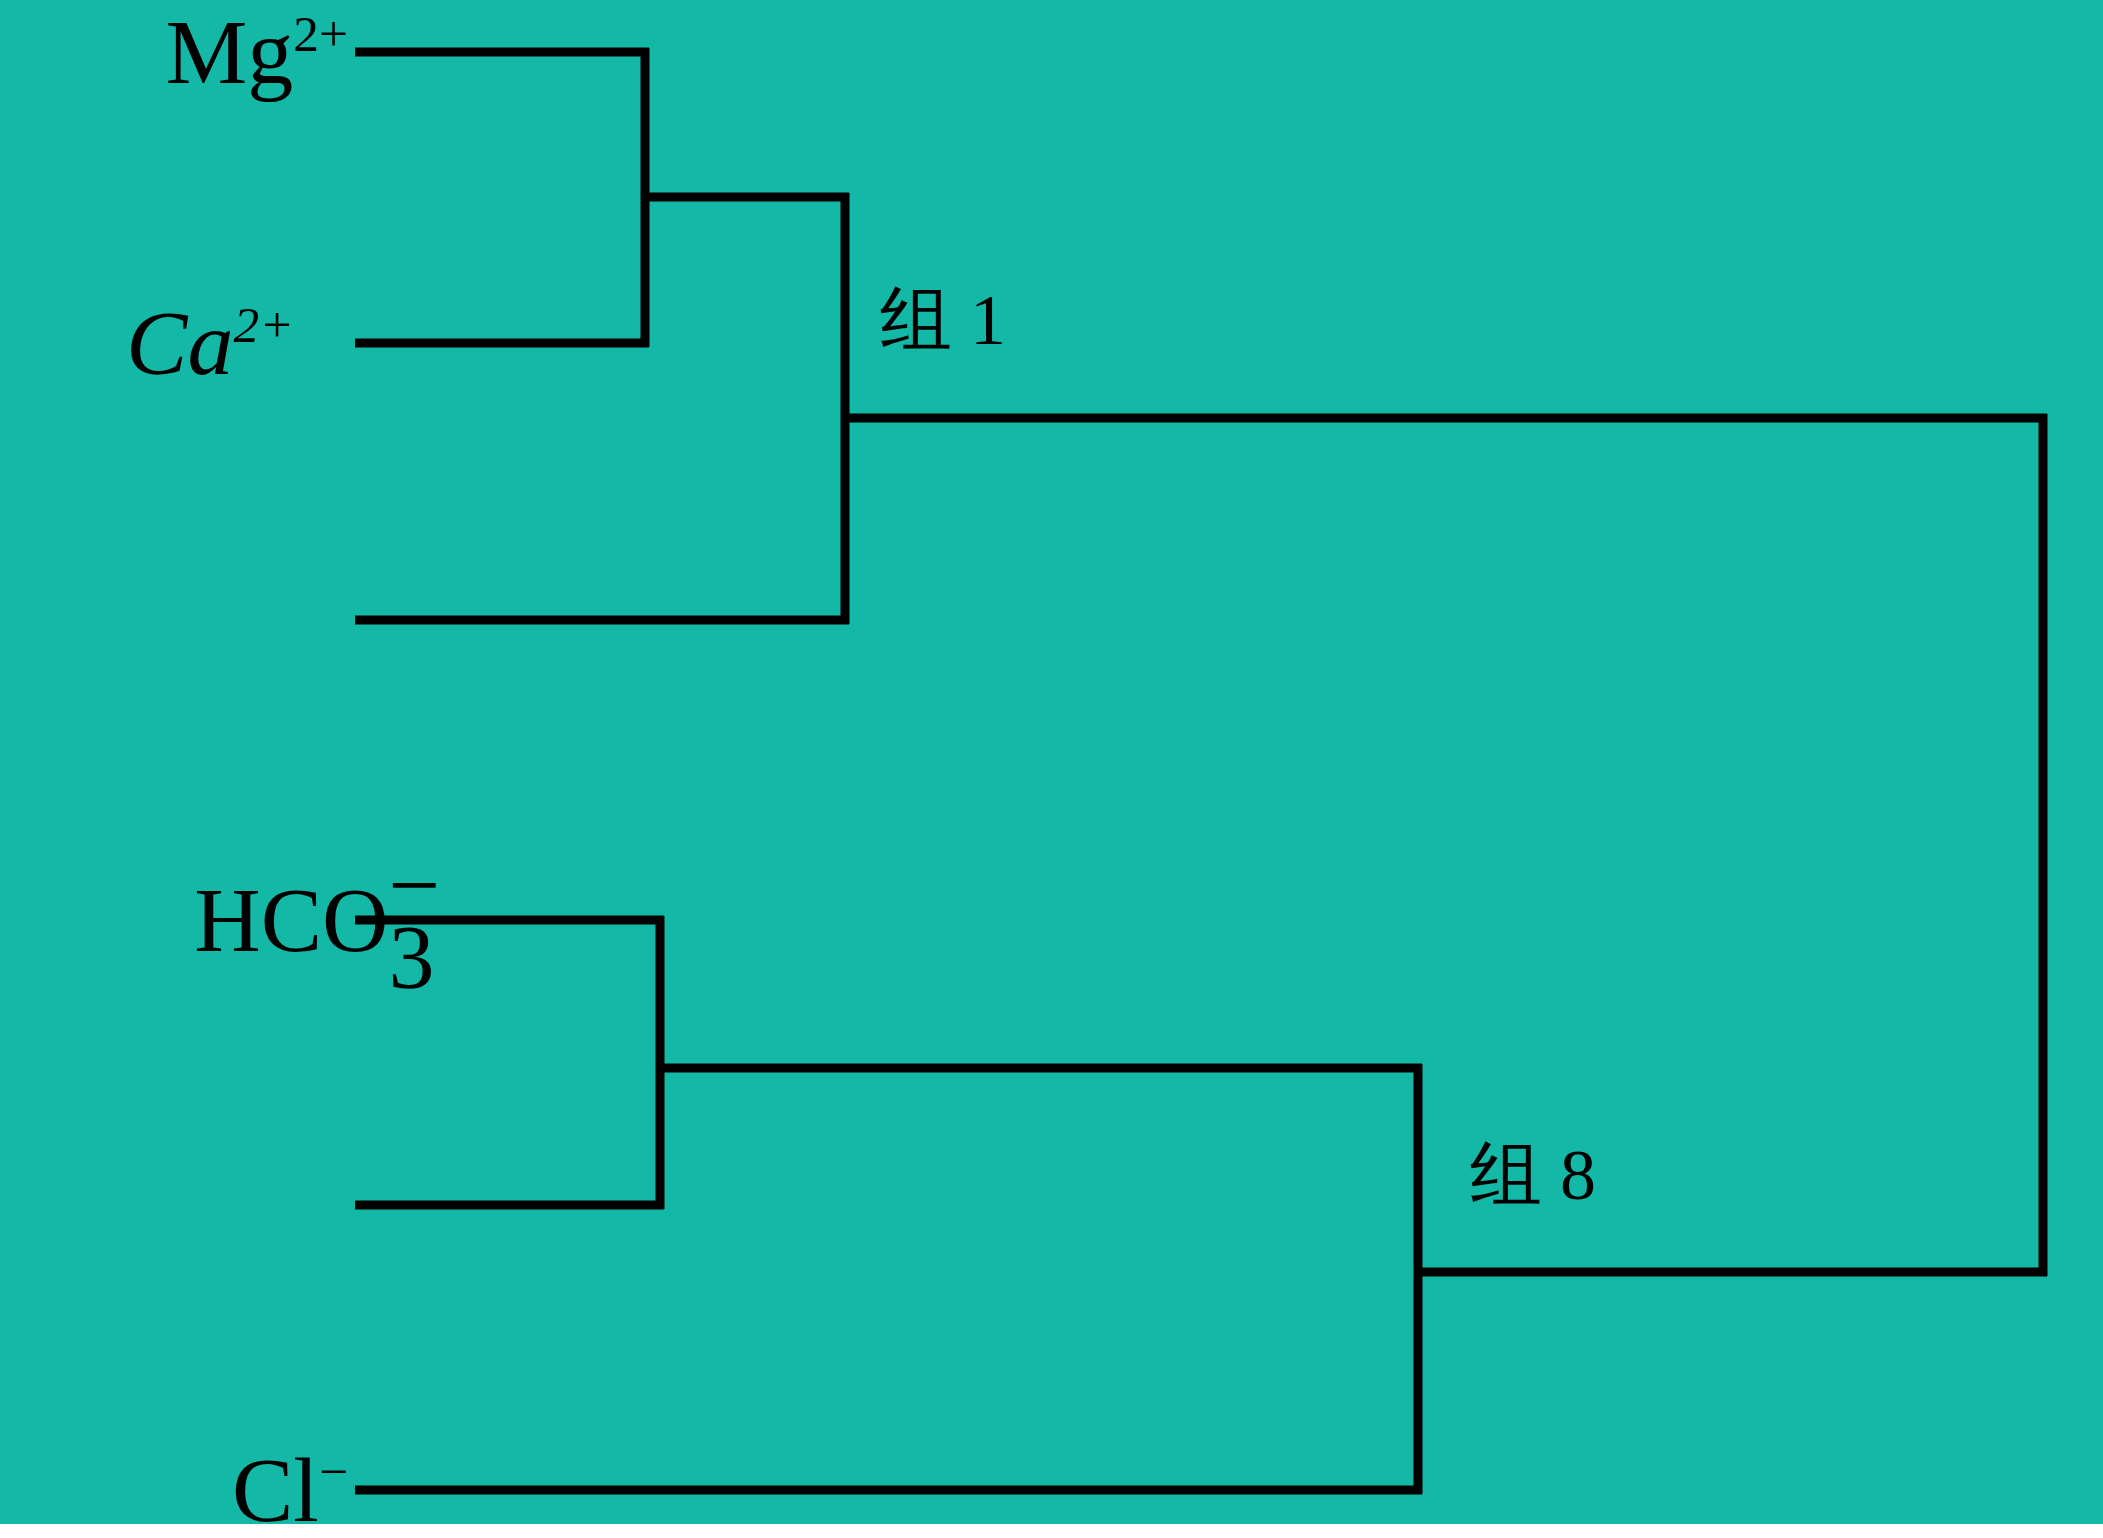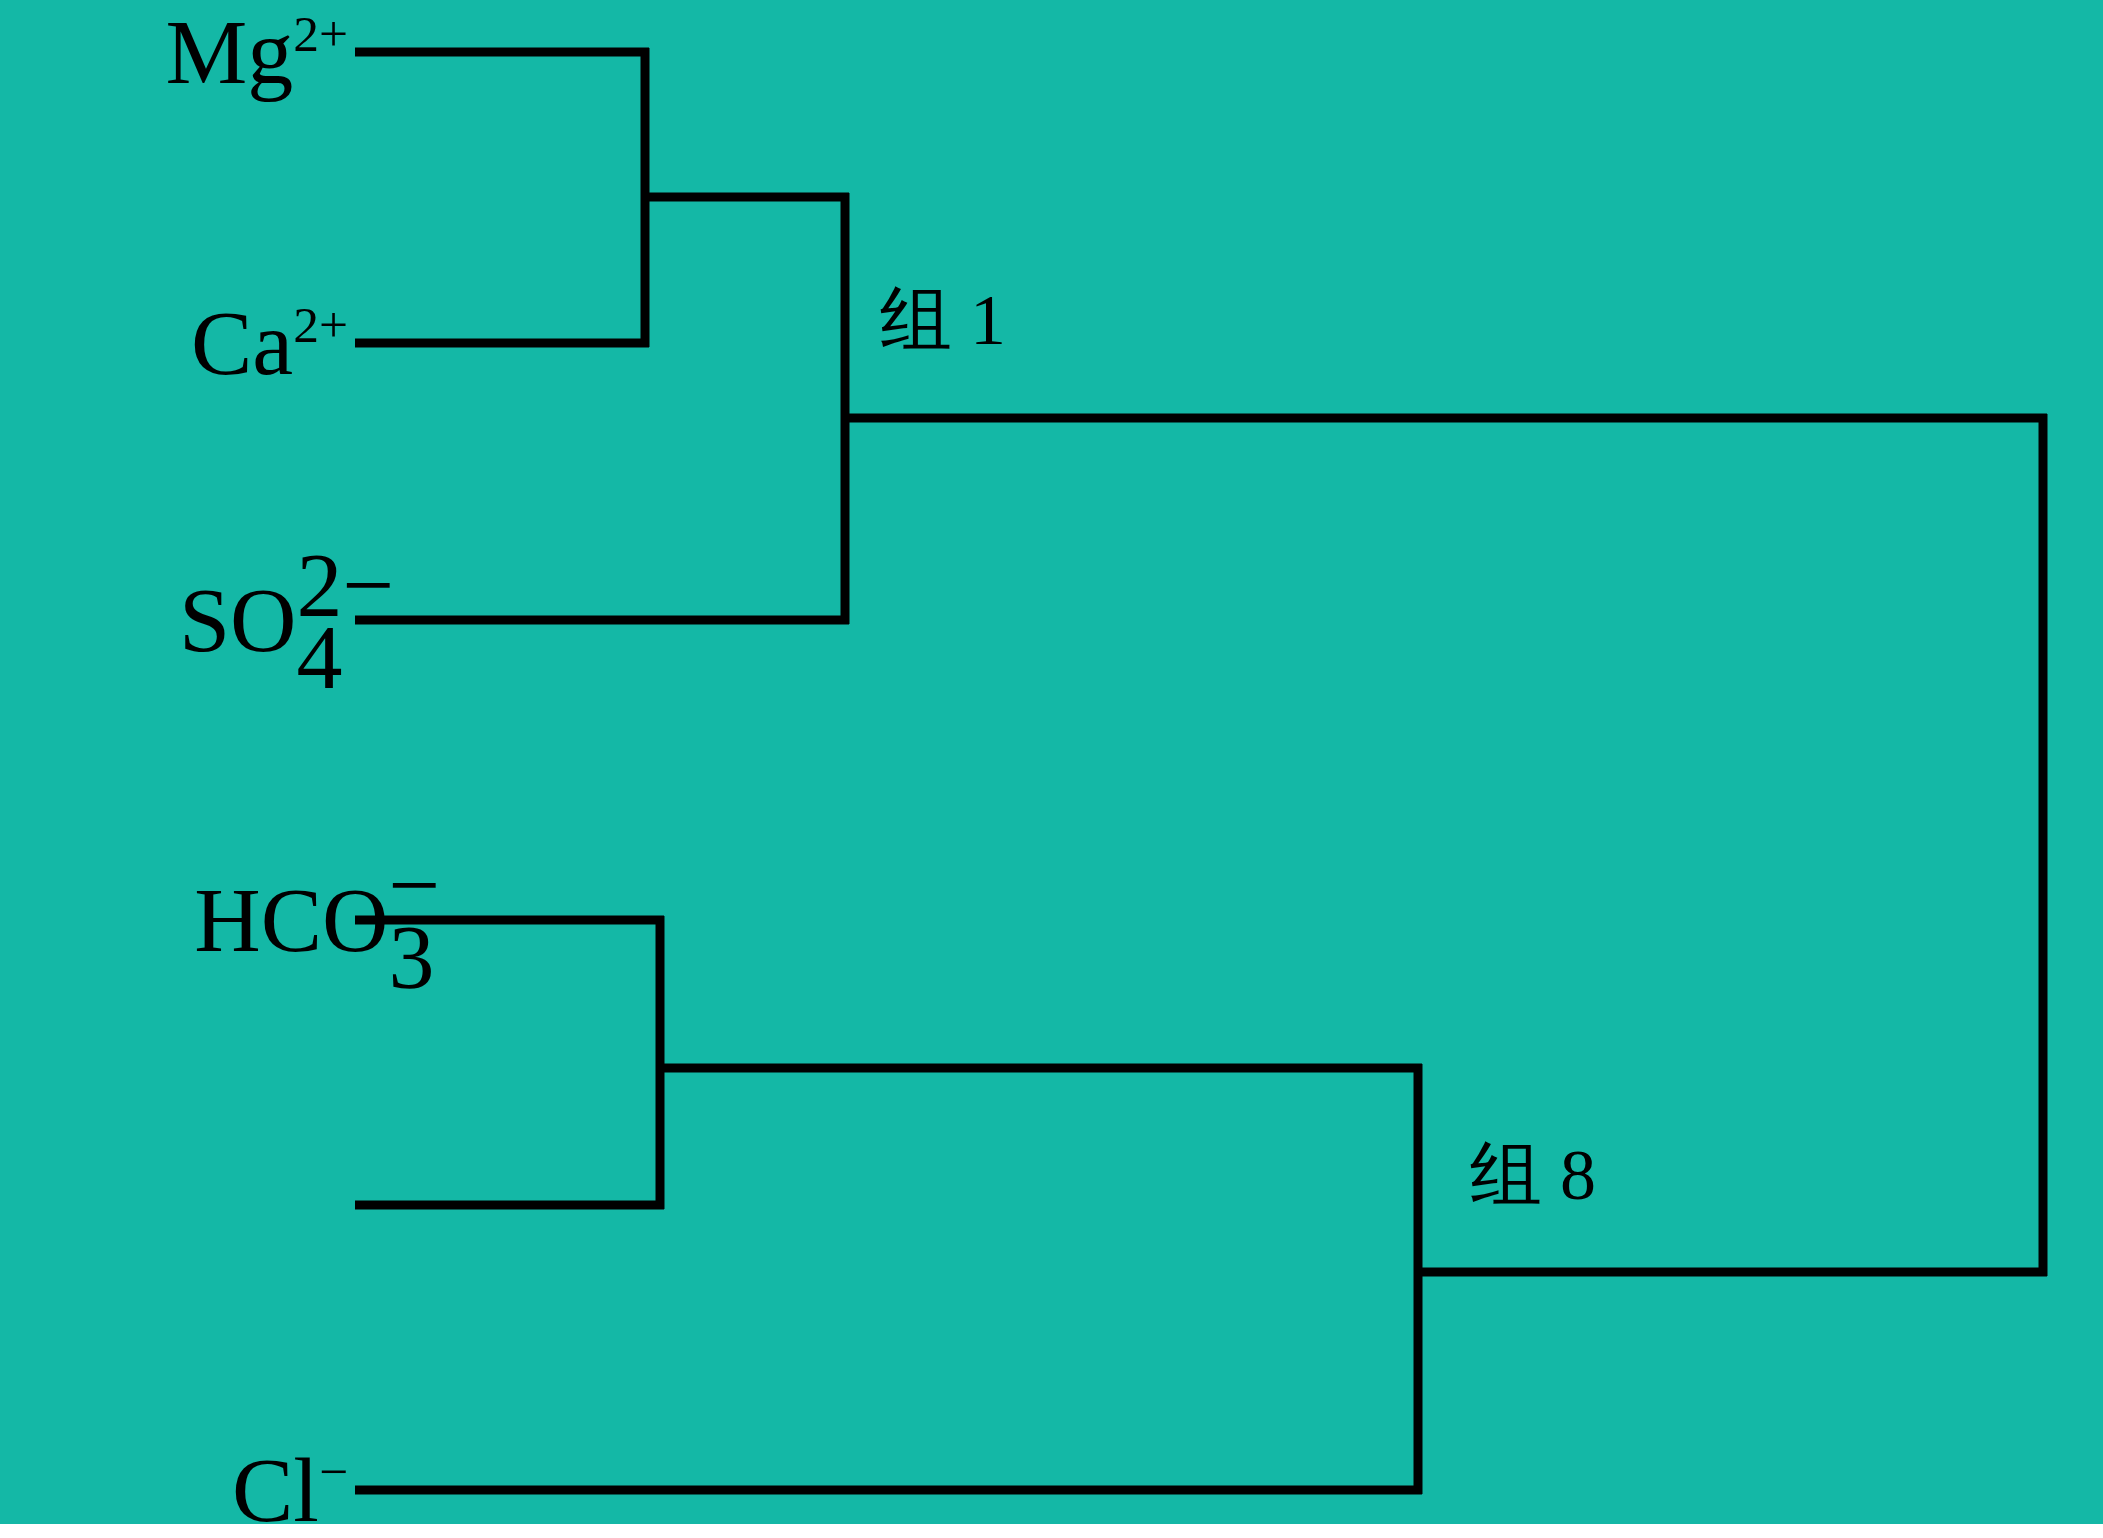--- a/index.html
+++ b/index.html
@@ -110,23 +110,22 @@
 
       <line x1="1418" y1="1272" x2="2047" y2="1272"></line>
 
       <line x1="2043" y1="414" x2="2043" y2="1276"></line>
 
     </g>
   </svg>
 
   <div class="leaf-label" style="right:1755px; top:52px;"><span>Mg</span><sup>2+</sup></div>
 
-  <div class="leaf-label" style="right:1755px; top:343px;"><span>Ca</span><sup>2+</sup></div>
+  <div class="leaf-label" style="right:1809px; top:343px;font-style:italic;"><span>Ca</span><sup>2+</sup></div>
 
-  <div class="leaf-label" style="right:1755px; top:620px;"><span>SO</span><span class="stack"><sup class="stack-inner">2−</sup><sub class="stack-inner">4</sub></span></div>
 
   <div class="leaf-label" style="right:1663px; top:920px;"><span>HCO</span><span class="stack"><sup class="stack-inner">−</sup><sub class="stack-inner">3</sub></span></div>
 
 
   <div class="leaf-label" style="right:1755px; top:1490px;"><span>Cl</span><sup>−</sup></div>
 
   <div class="group-label" style="left:880px; top:320px;">组 1</div>
   <div class="group-label" style="left:1470px; top:1175px;">组 8</div>
 
 </div>

